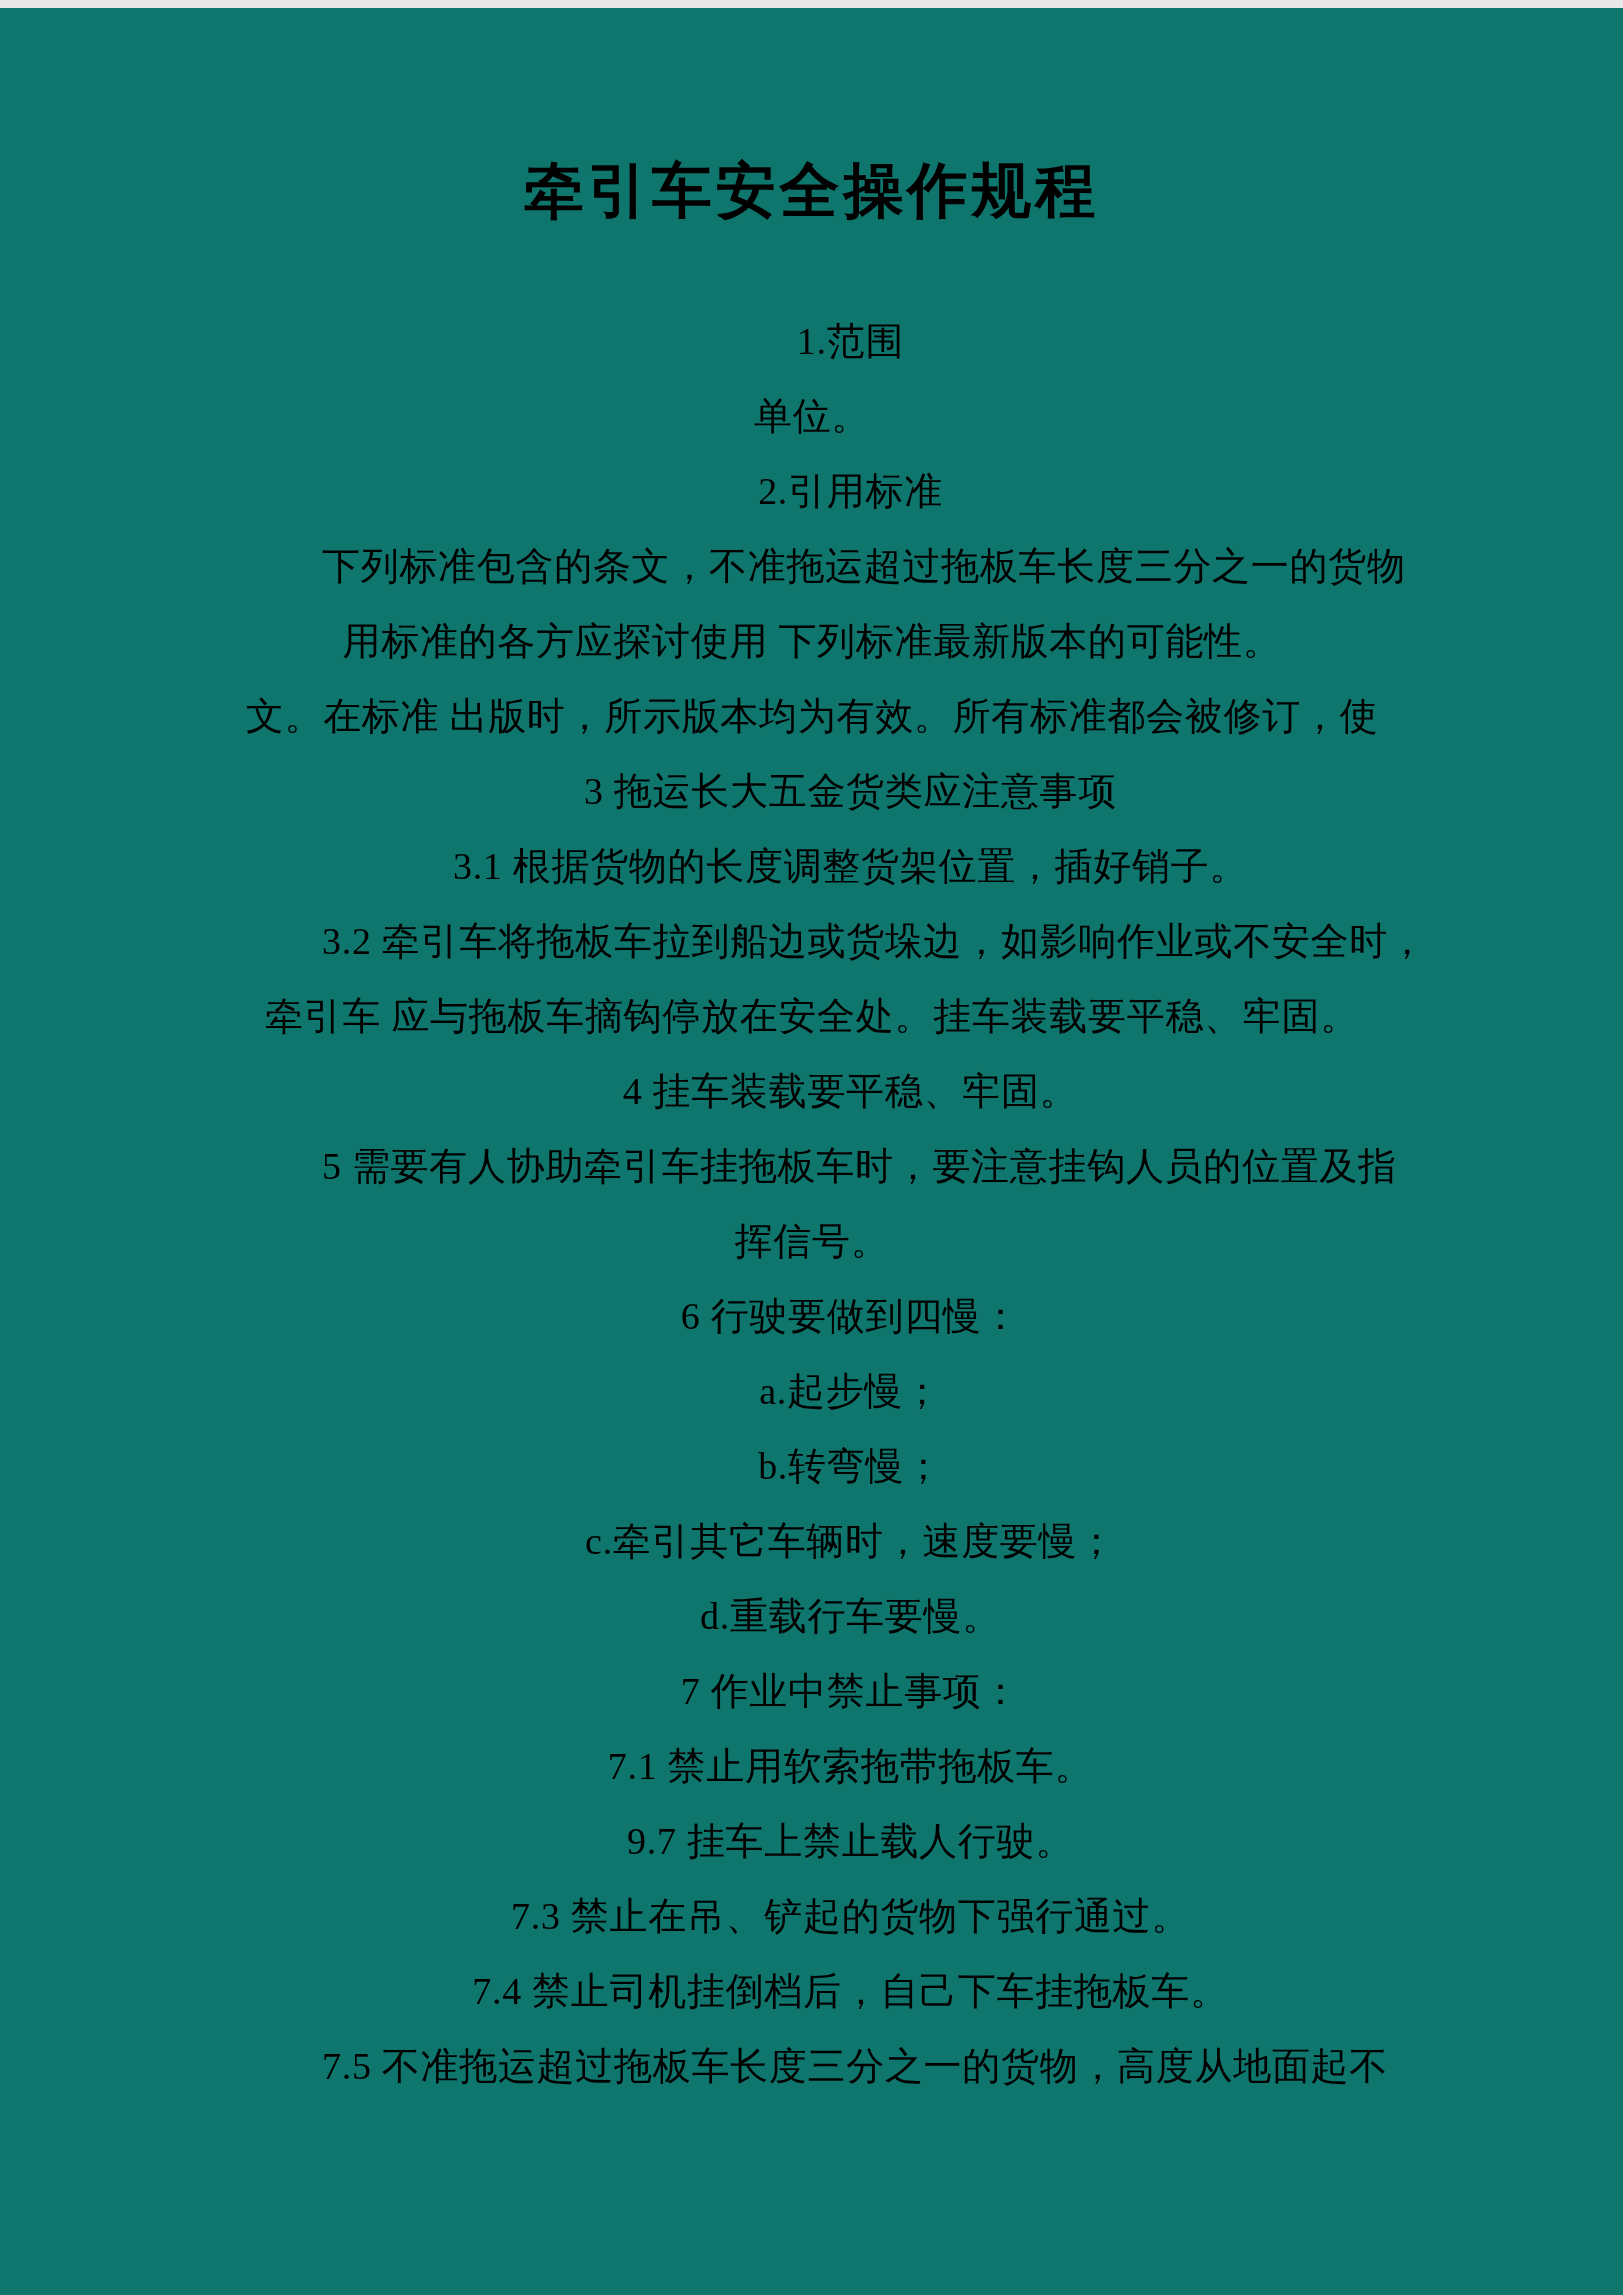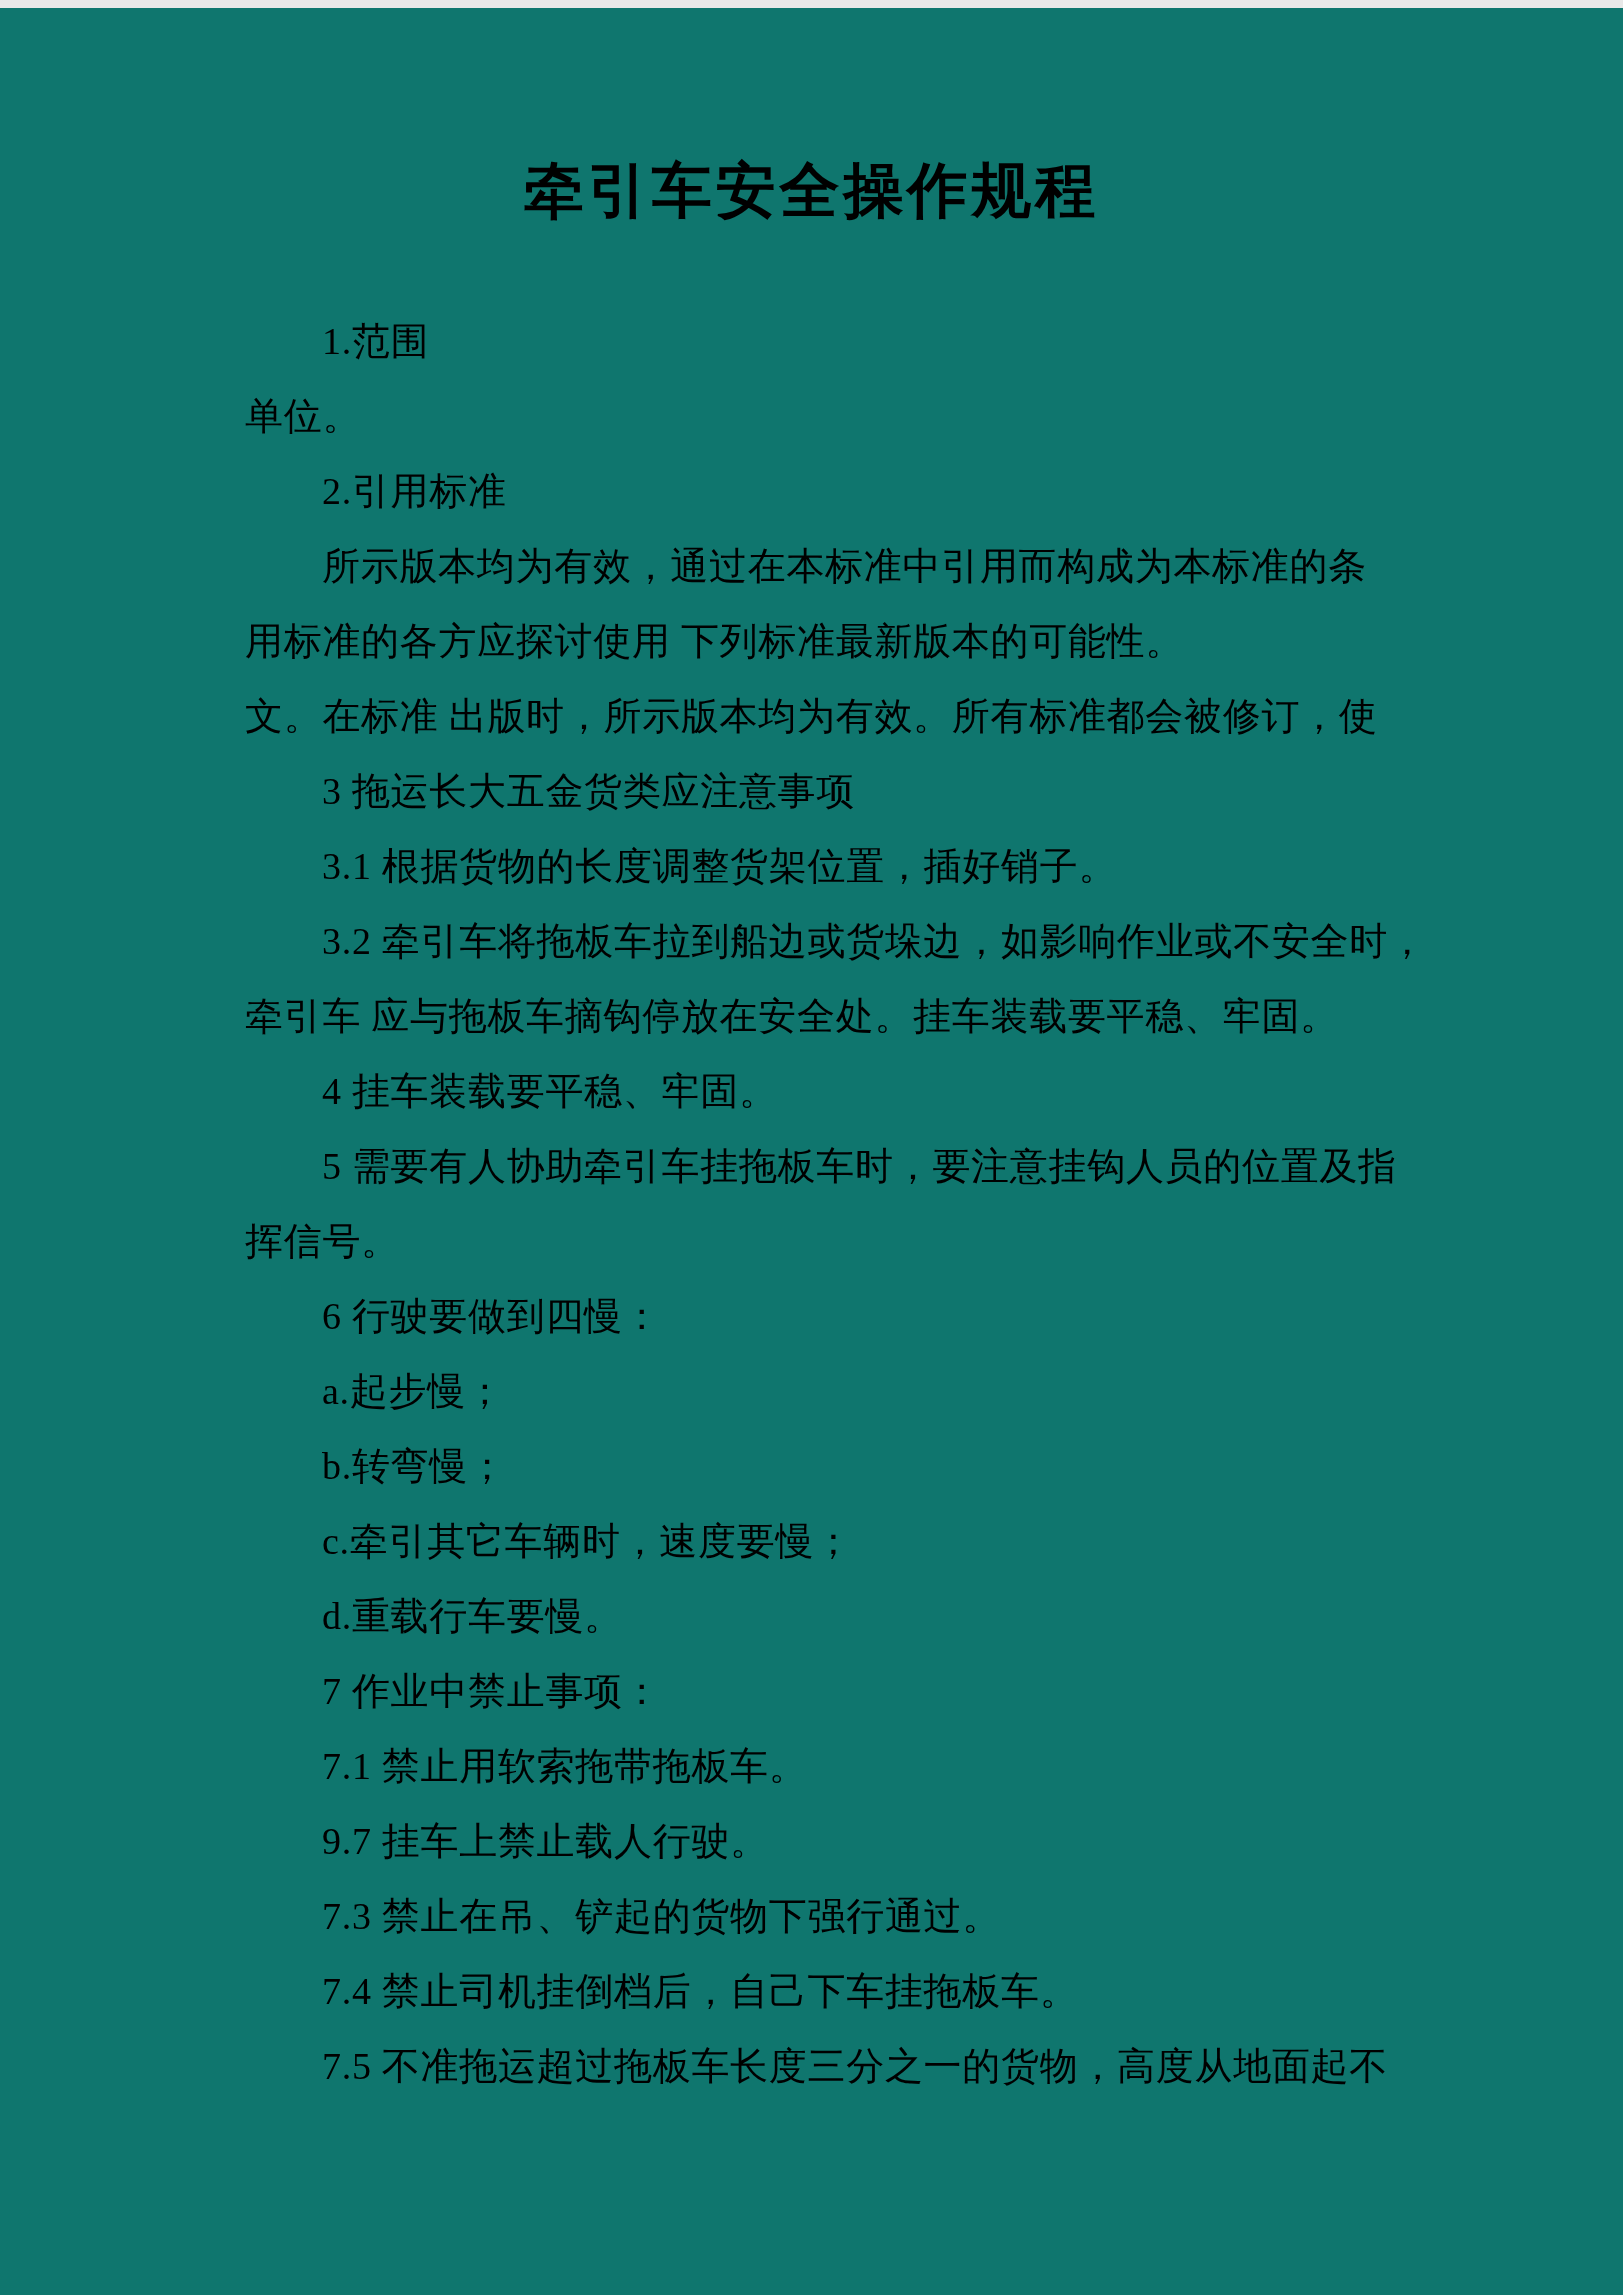--- a/index.html
+++ b/index.html
@@ -34,37 +34,38 @@
     top: 296px;
     left: 245px;
     width: 1134px;
   }
   .text-line {
     height: 75px;
     line-height: 75px;
     font-size: 38px;
     white-space: nowrap;
     letter-spacing: 0.7px;
+    text-align: center;
   }
   .text-line.indent {
     padding-left: 77px;
   }
 </style>
 </head>
 <body>
 
 <div class="page">
   <div class="doc-title">牵引车安全操作规程</div>
 
   <div class="doc-body">
 
   <div class="text-line indent">1.范围</div>
       <div class="text-line">单位。</div>
       <div class="text-line indent">2.引用标准</div>
-      <div class="text-line indent">所示版本均为有效，通过在本标准中引用而构成为本标准的条</div>
+      <div class="text-line indent">下列标准包含的条文，不准拖运超过拖板车长度三分之一的货物</div>
       <div class="text-line">用标准的各方应探讨使用 下列标准最新版本的可能性。</div>
       <div class="text-line">文。在标准 出版时，所示版本均为有效。所有标准都会被修订，使</div>
       <div class="text-line indent">3 拖运长大五金货类应注意事项</div>
       <div class="text-line indent">3.1 根据货物的长度调整货架位置，插好销子。</div>
       <div class="text-line indent">3.2 牵引车将拖板车拉到船边或货垛边，如影响作业或不安全时，</div>
       <div class="text-line">牵引车 应与拖板车摘钩停放在安全处。挂车装载要平稳、牢固。</div>
       <div class="text-line indent">4 挂车装载要平稳、牢固。</div>
       <div class="text-line indent">5 需要有人协助牵引车挂拖板车时，要注意挂钩人员的位置及指</div>
       <div class="text-line">挥信号。</div>
       <div class="text-line indent">6 行驶要做到四慢：</div>

